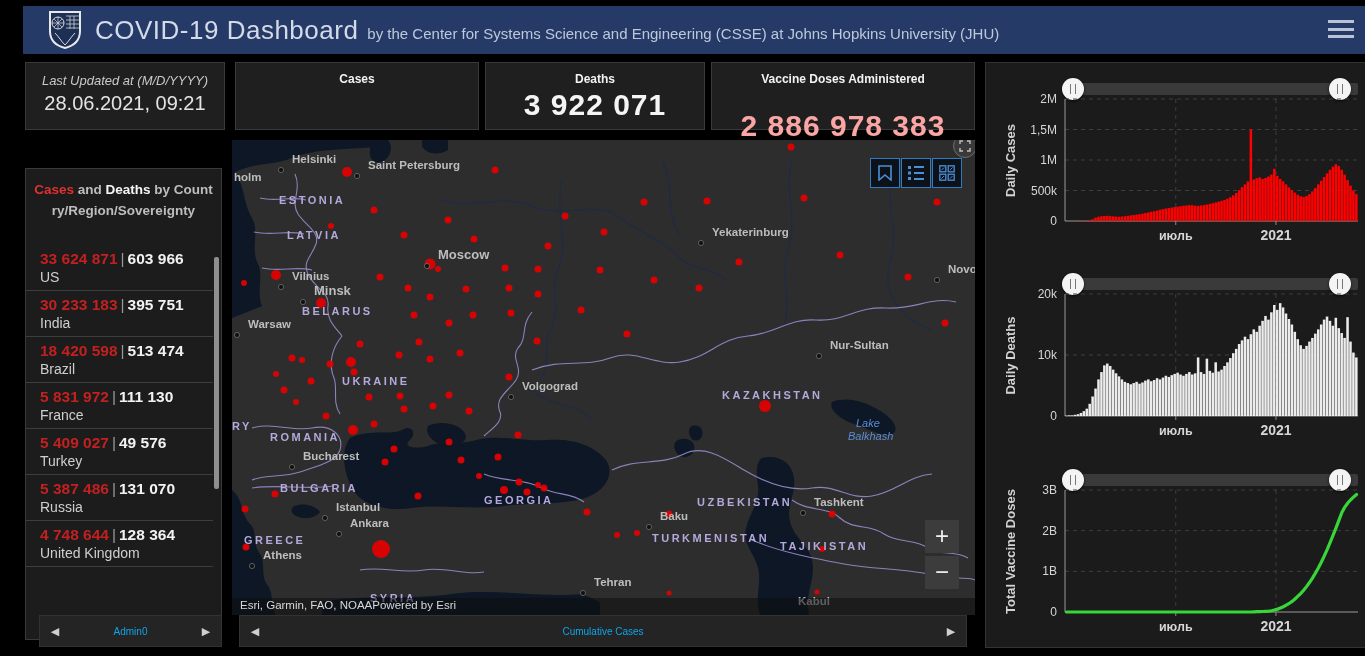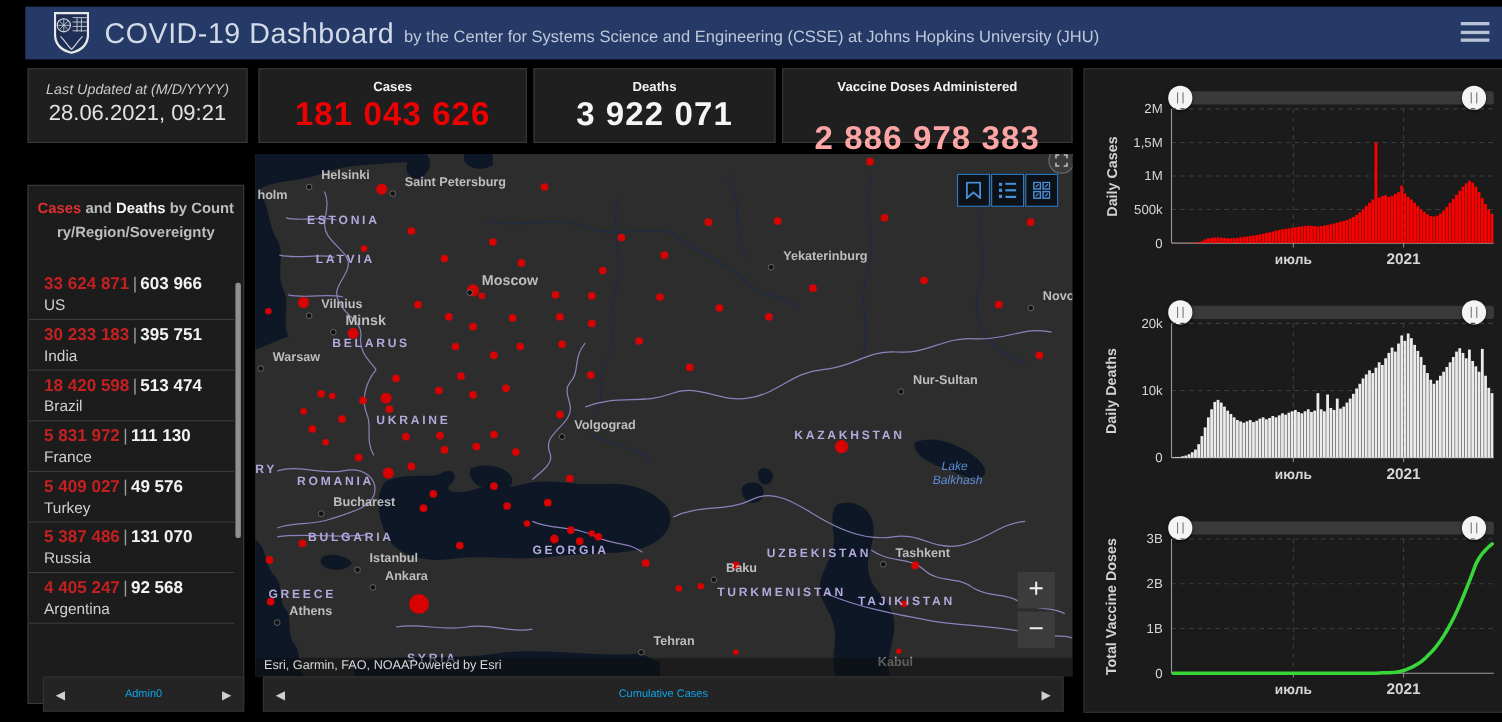--- a/index.html
+++ b/index.html
@@ -95,21 +95,20 @@
         <i></i>
       </div>
   </div>
 
   <div class="panel lastupd" style="left:8px; top:62px; width:200px; height:68px;">
     <div class="lbl">Last Updated at (M/D/YYYY)</div>
     <div class="val">28.06.2021, 09:21</div>
   </div>
   <div class="panel stat" style="left:218px; top:62px; width:244px; height:68px;">
     <div class="lbl">Cases</div>
-    <div class="val" style="color:#ec0000;">181 043 626</div>
   </div>
   <div class="panel stat" style="left:468px; top:62px; width:220px; height:68px;">
     <div class="lbl">Deaths</div>
     <div class="val" style="color:#f5f5f5;">3 922 071</div>
   </div>
   <div class="panel stat" style="left:694px; top:62px; width:264px; height:68px;">
     <div class="lbl">Vaccine Doses Administered</div>
     <div class="val" style="color:#fca5a5;margin-top:23px;">2 886 978 383</div>
   </div>
 
@@ -136,22 +135,22 @@
         </div>
         <div class="row">
           <div class="nums"><span class="c">5 409 027</span><span class="bar">|</span><span class="d">49 576</span></div>
           <div class="country">Turkey</div>
         </div>
         <div class="row">
           <div class="nums"><span class="c">5 387 486</span><span class="bar">|</span><span class="d">131 070</span></div>
           <div class="country">Russia</div>
         </div>
         <div class="row">
-          <div class="nums"><span class="c">4 405 247</span><span class="bar">|</span><span class="d">92 568</span></div>
-          <div class="country">Argentina</div>
+          <div class="nums"><span class="c">4 748 644</span><span class="bar">|</span><span class="d">128 364</span></div>
+          <div class="country">United Kingdom</div>
         </div>
       </div>
     <div class="vscroll"></div>
   </div>
   <div class="tabbar" style="left:22px; top:615px; width:183px;">
     <div class="arrow">◀</div>
     <div class="lab">Admin0</div>
     <div class="arrow">▶</div>
   </div>
 

